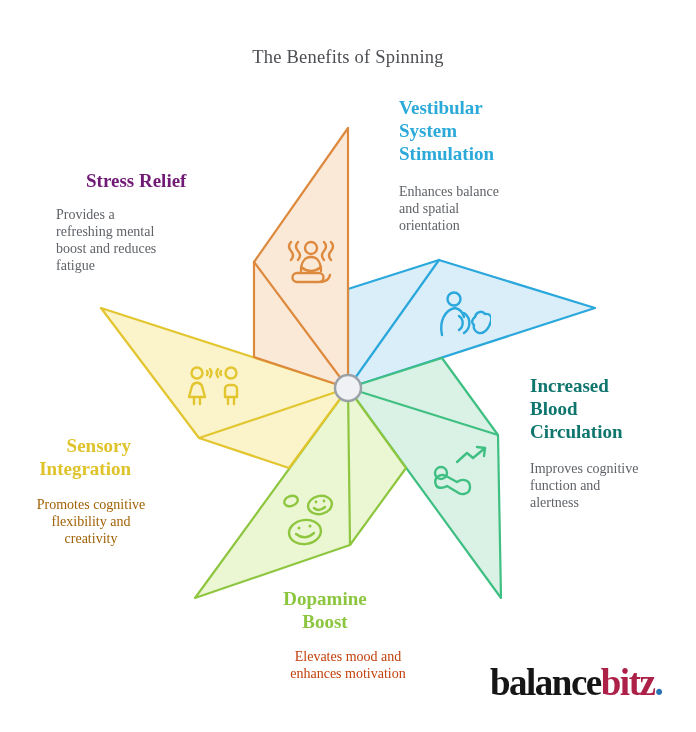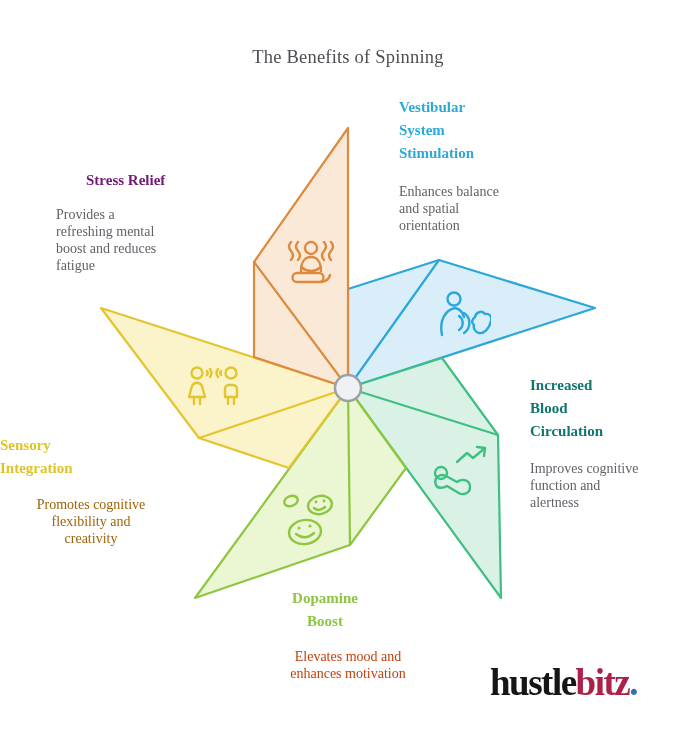--- a/index.html
+++ b/index.html
@@ -12,21 +12,21 @@
     font-size:18.5px;font-weight:500;letter-spacing:.2px;
   }
   .pinwheel{position:absolute;left:0;top:0;}
   .pinwheel polygon{stroke-width:2.2;stroke-linejoin:round;}
   .pinwheel line{stroke-width:2.2;stroke-linecap:round;}
   .hub{stroke-width:2.5;}
   .icon{position:absolute;}
   .icon *{fill:none;stroke-width:2.4;stroke-linecap:round;stroke-linejoin:round;}
   .icon .dot{stroke:none;}
   .heading{
-    position:absolute;font-weight:bold;font-size:15px;line-height:23px;
+    position:absolute;font-weight:bold;font-size:19px;line-height:23px;
     white-space:pre-line;
   }
   .desc{
     position:absolute;font-size:14px;line-height:17px;white-space:pre-line;
   }
   .logo{
     position:absolute;left:490px;top:661px;font-size:37px;font-weight:bold;
     letter-spacing:-1.5px;white-space:nowrap;
   }
 </style>
@@ -128,29 +128,29 @@
 Circulation</div>
   <div class="desc" style="left: 530px; top: 460px; width: 160px; color: rgb(95, 99, 104);">Improves cognitive
 function and
 alertness</div>
 
   <div class="heading" style="left: 245px; top: 587px; width: 160px; text-align: center; color: rgb(140, 198, 63);">Dopamine
 Boost</div>
   <div class="desc" style="left: 268px; top: 648px; width: 160px; text-align: center; color: #c2410c;">Elevates mood and
 enhances motivation</div>
 
-  <div class="heading" style="left: 0px; top: 434px; width: 131px; text-align: left; color: rgb(223, 195, 43);">Sensory
+  <div class="heading" style="left: 0px; top: 434px; width: 131px; text-align: right; color: rgb(223, 195, 43);">Sensory
 Integration</div>
   <div class="desc" style="left: 11px; top: 496px; width: 160px; text-align: center; color: #a16207;">Promotes cognitive
 flexibility and
 creativity</div>
 
   <div class="heading" style="left: 86px; top: 169px; width: 200px; color: #701a75;">Stress Relief</div>
   <div class="desc" style="left: 56px; top: 206px; width: 160px; text-align: left; color: rgb(95, 99, 104);">Provides a
 refreshing mental
 boost and reduces
 fatigue</div>
 
   <div class="logo">
-    <span style="color: rgb(22, 22, 22);">hustle</span><span style="color: rgb(173, 33, 72);">bitz</span><span style="color: rgb(43, 116, 180);">.</span>
+    <span style="color: rgb(22, 22, 22);">balance</span><span style="color: rgb(173, 33, 72);">bitz</span><span style="color: rgb(43, 116, 180);">.</span>
   </div>
 
 </div>
 
 </body></html>

